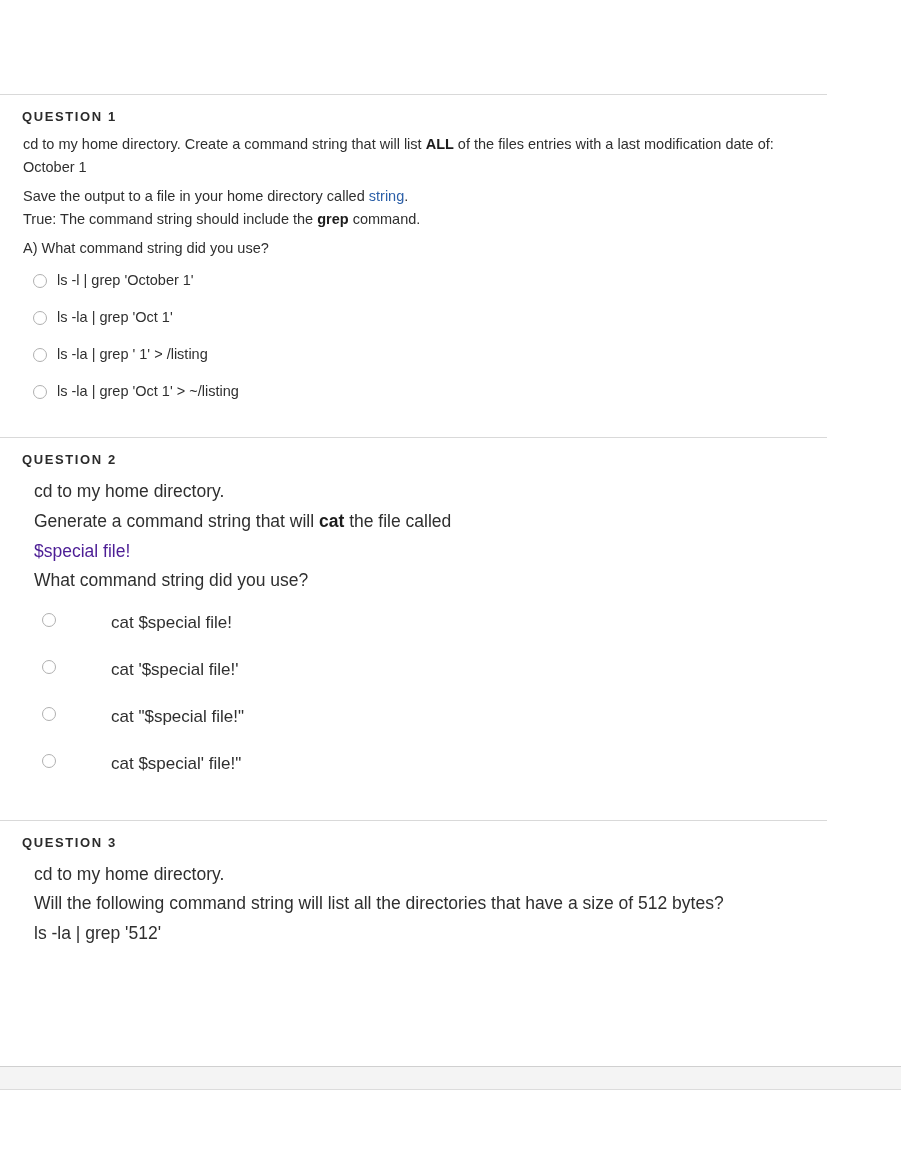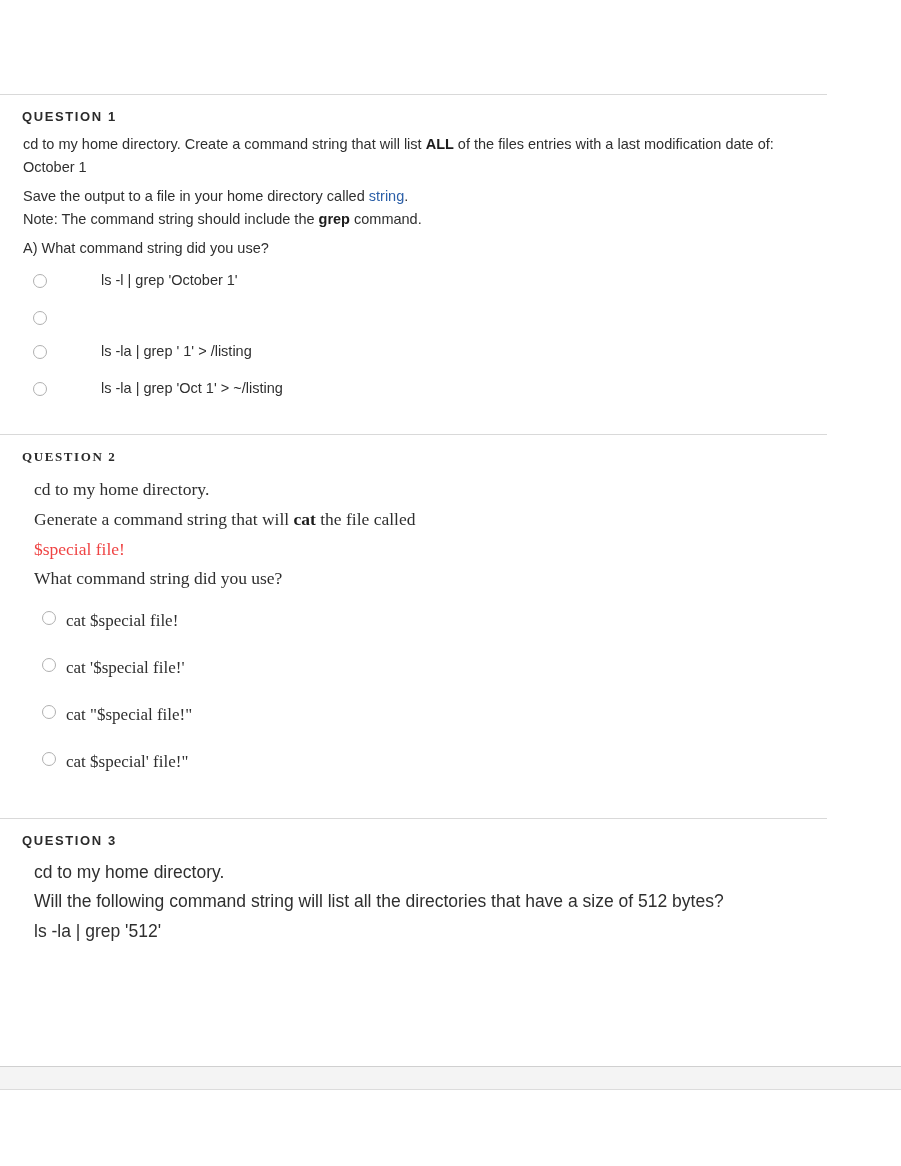--- a/index.html
+++ b/index.html
@@ -73,36 +73,37 @@
   
   .q2 .question-body,
   .q3 .question-body {
     font-size: 17.5px;
     line-height: 1.7;
     color: #2f2f2f;
   }
   .q2 .choice,
   .q3 .choice {
     font-size: 17px;
+    gap: 45px;
   }
 
   .prompt-line {
     margin: 0;
   }
 
   b, .bold {
     font-weight: bold;
     color: #1c1c1c;
   }
 
   .link {
     color: #2b5fa8;
   }
   .blue-text {
-    color: #ef4444;
+    color: #4c1d95;
   }
 
   .choices {
     margin-top: 6px;
   }
   .choice {
     display: flex;
     align-items: flex-start;
     margin: 0 0 4px 0;
     padding: 3px 0;
@@ -128,39 +129,38 @@
   .choice-label {
     flex: 1 1 auto;
   }
 
   .q1 .choices {
     margin-top: 8px;
     padding-left: 10px;
   }
   .q1 .choice {
     margin-bottom: 10px;
-    gap: 44px;
   }
   .q2 .choices {
     margin-top: 10px;
     padding-left: 8px;
   }
   .q2 .choice {
     margin-bottom: 12px;
   }
   .q3 .choices {
     margin-top: 2px;
     padding-left: 6px;
   }
   .q3 .choice {
     margin-bottom: 2px;
   }
 
   .q1 { padding-bottom: 22px; }
-  .q2 { padding-bottom: 26px; font-family: Liberation Serif, serif; }
+  .q2 { padding-bottom: 26px; }
   .q3 { padding-bottom: 6px; }
 
   .bottom-rule {
     position: absolute;
     left: 0;
     top: 1066px;
     width: 901px;
     height: 1px;
     background: #d0d0d0;
   }
@@ -180,30 +180,31 @@
 <div class="page">
 
   <div class="quiz-area">
 
     <div class="question-block q1">
       <div class="question-header">QUESTION 1</div>
       <div class="question-body">
         <p class="prompt-line"><span>cd to my home directory. Create a command string that will list </span><span class="bold">ALL</span><span> of the files entries with a last modification date of:</span></p>
         <p class="prompt-line tight">October 1</p>
         <p class="prompt-line spacer-line"><span>Save the output to a file in your home directory called </span><span class="link">string</span><span>.</span></p>
-        <p class="prompt-line"><span>Note: The command string should include the </span><span class="bold">grep</span><span> command.</span></p>
+        <p class="prompt-line"><span>True: The command string should include the </span><span class="bold">grep</span><span> command.</span></p>
         <p class="prompt-line spacer-line">A) What command string did you use?</p>
 
         <div class="choices">
           <label class="choice">
             <span class="radio"></span>
             <span class="choice-label">ls -l | grep 'October  1'</span>
           </label>
           <label class="choice">
             <span class="radio"></span>
+            <span class="choice-label">ls -la | grep 'Oct  1'</span>
           </label>
           <label class="choice">
             <span class="radio"></span>
             <span class="choice-label">ls -la | grep '  1' &gt; /listing</span>
           </label>
           <label class="choice">
             <span class="radio"></span>
             <span class="choice-label">ls -la | grep 'Oct  1' &gt; ~/listing</span>
           </label>
         </div>

